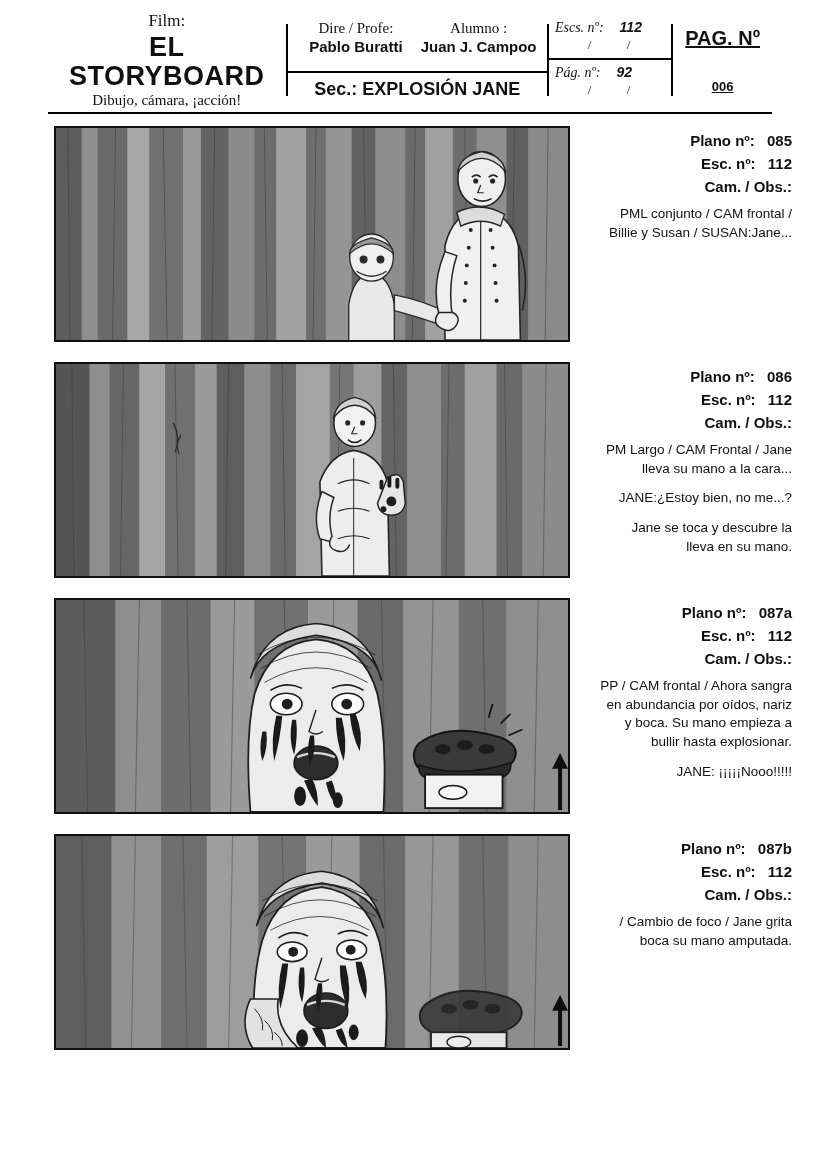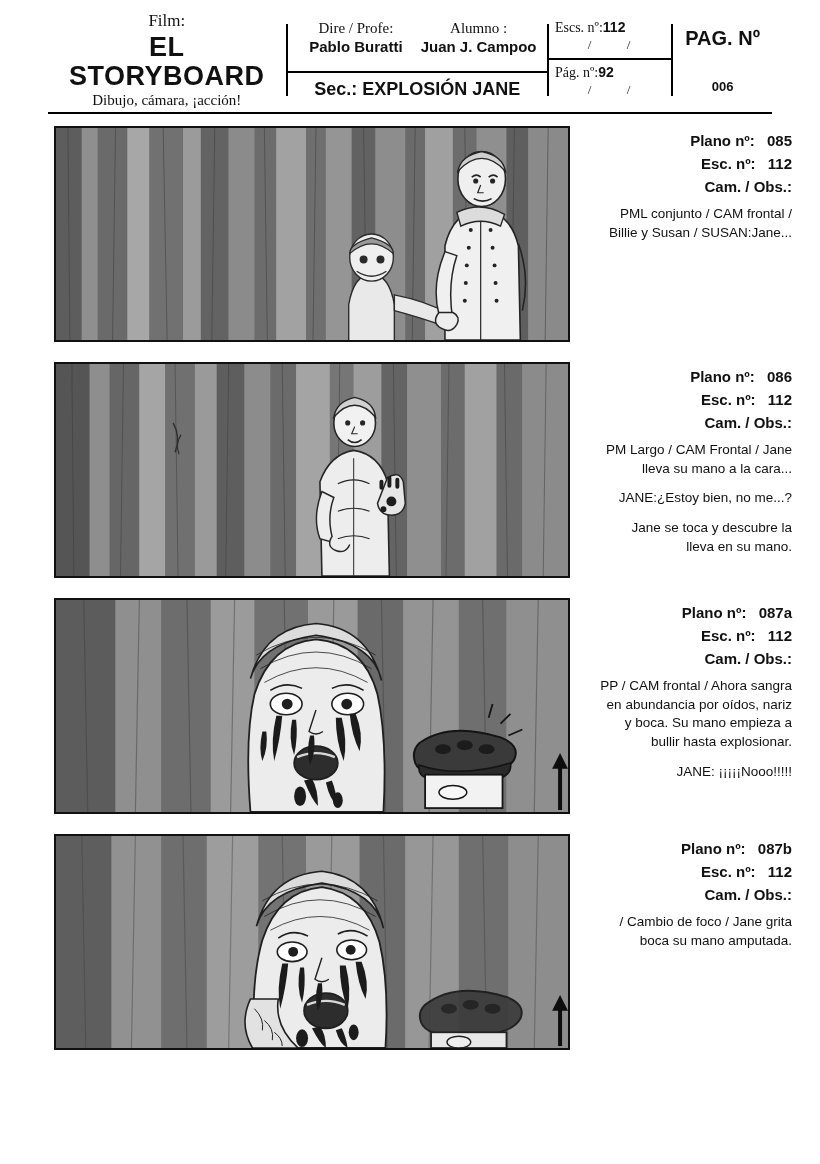--- a/index.html
+++ b/index.html
@@ -106,22 +106,23 @@
 
   .hdr-nums {
     width: 128px;
     padding: 0 6px;
     box-sizing: border-box;
     font-size: 14px;
   }
   .num-row {
     display: flex;
     align-items: baseline;
-    gap: 0;
+    gap: 16px;
     white-space: nowrap;
+    font-style: italic;
   }
   .num-row .nlbl { font-size: 14px; }
   .num-row .nval {
     font-family: "Liberation Sans", sans-serif;
     font-weight: bold;
     font-size: 14px;
   }
   .slash-row {
     text-align: center;
     font-size: 13px;
@@ -130,20 +131,21 @@
   }
   .hdr-nums-divider {
     border-top: 2px solid #000;
     margin: 2px -6px 4px -6px;
   }
 
   .hdr-pag {
     width: 104px;
     align-items: center;
     text-align: center;
+    text-decoration: underline;
   }
   .hdr-pag .pag-label {
     font-family: "Liberation Sans", sans-serif;
     font-weight: bold;
     font-size: 20px;
   }
   .hdr-pag .pag-num {
     font-family: "Liberation Sans", sans-serif;
     font-weight: bold;
     font-size: 13px;

